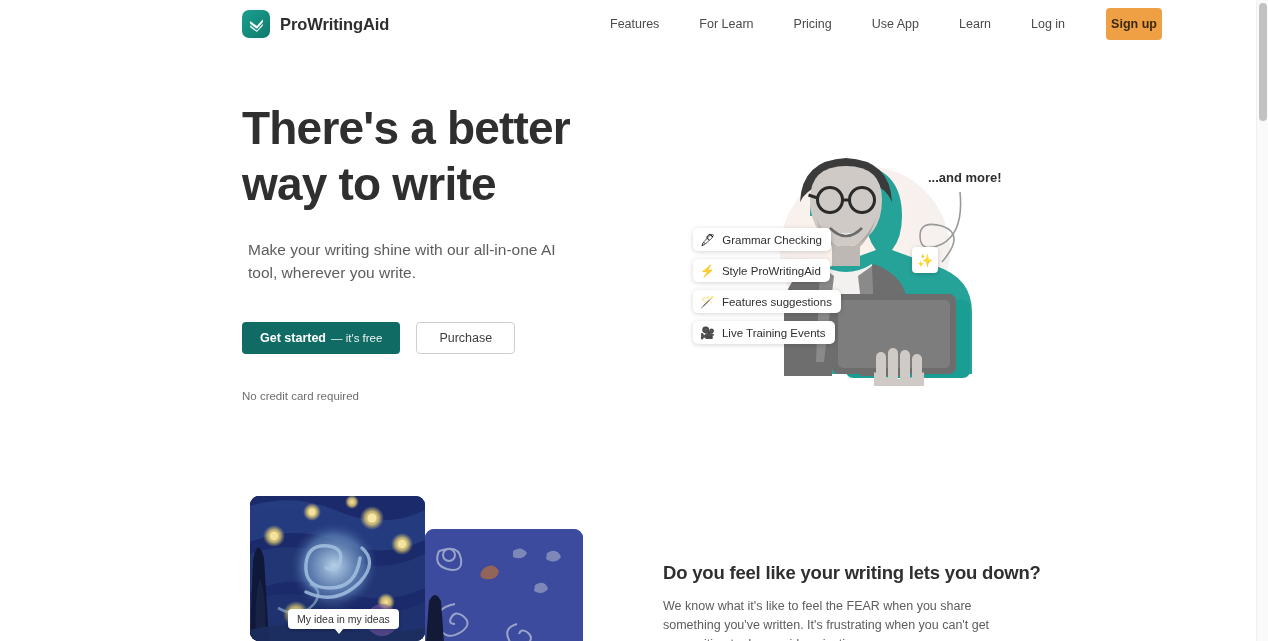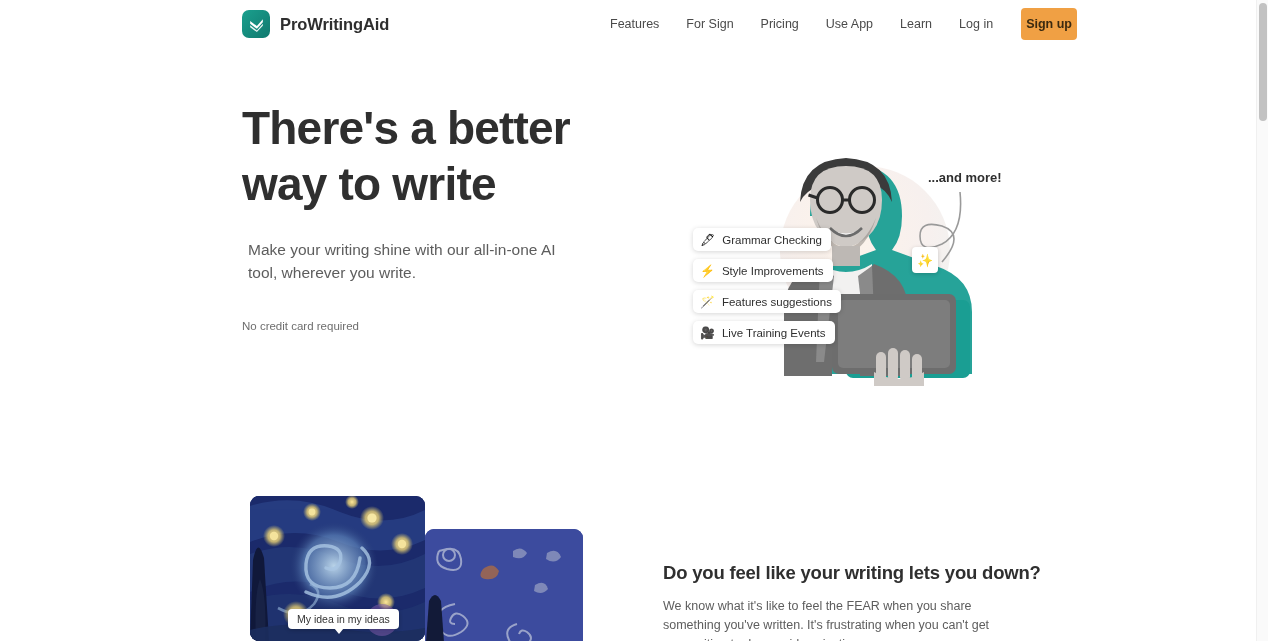--- a/index.html
+++ b/index.html
@@ -51,21 +51,21 @@
     letter-spacing: -0.1px;
     white-space: nowrap;
   }
 
   .nav {
     position: absolute;
     left: 598px; top: 0;
     height: 48px;
     display: flex;
     align-items: center;
-    gap: 3px;
+    gap: 16px;
   }
   .nav-link {
     font-size: 12.5px;
     color: #4a4a4a;
     text-decoration: none;
     padding: 0 12px;
     white-space: nowrap;
     cursor: pointer;
   }
   .signup-btn {
@@ -305,36 +305,43 @@
         <svg width="19" height="19" viewBox="0 0 24 24" aria-hidden="true">
           <path d="M4 7.5 L12.5 14 L20 5.5 L20 9 L12.5 17.5 L4 11 Z" fill="#ffffff"></path>
           <path d="M4 13 L12.5 19.5 L20 11 L20 13.5 L12.5 21.5 L4 15.5 Z" fill="#ffffff" opacity=".9"></path>
         </svg>
       </span>
       <span class="brand-name">ProWritingAid</span>
     </a>
 
     <nav class="nav">
       <a class="nav-link" href="#">Features</a>
-      <a class="nav-link" href="#">For Sign</a>
+      <a class="nav-link" href="#">For Learn</a>
       <a class="nav-link" href="#">Pricing</a>
       <a class="nav-link" href="#">Use App</a>
       <a class="nav-link" href="#">Learn</a>
       <a class="nav-link" href="#">Log in</a>
       <button class="signup-btn">Sign up</button>
     </nav>
   </div>
 
   <div class="hero-copy">
     <h1 class="hero-title">
       <span>There's a better</span><br>
       <span>way to write</span>
     </h1>
     <p class="hero-sub">Make your writing shine with our all-in-one AI tool, wherever you write.</p>
 
+    <div class="cta-row">
+      <button class="btn-primary">
+        <span>Get started</span>
+        <span class="free-note">— it's free</span>
+      </button>
+      <button class="btn-secondary">Purchase</button>
+    </div>
 
     <div class="no-card">No credit card required</div>
   </div>
 
   <div class="hero-art">
     <div class="art-halo"></div>
 
     <svg class="art-svg" width="370" height="290" viewBox="0 0 370 290">
 
       <g fill="#1a9e93">
@@ -390,21 +397,21 @@
     <div class="sparkle-badge">
       <span>✨</span>
     </div>
 
     <div class="feature-card fc0">
       <span class="fc-ico">🖋</span>
       <span class="fc-text">Grammar Checking</span>
     </div>
     <div class="feature-card fc1">
       <span class="fc-ico">⚡</span>
-      <span class="fc-text">Style Improvements</span>
+      <span class="fc-text">Style ProWritingAid</span>
     </div>
     <div class="feature-card fc2">
       <span class="fc-ico">🪄</span>
       <span class="fc-text">Features suggestions</span>
     </div>
     <div class="feature-card fc3">
       <span class="fc-ico">🎥</span>
       <span class="fc-text">Live Training Events</span>
     </div>
   </div>

